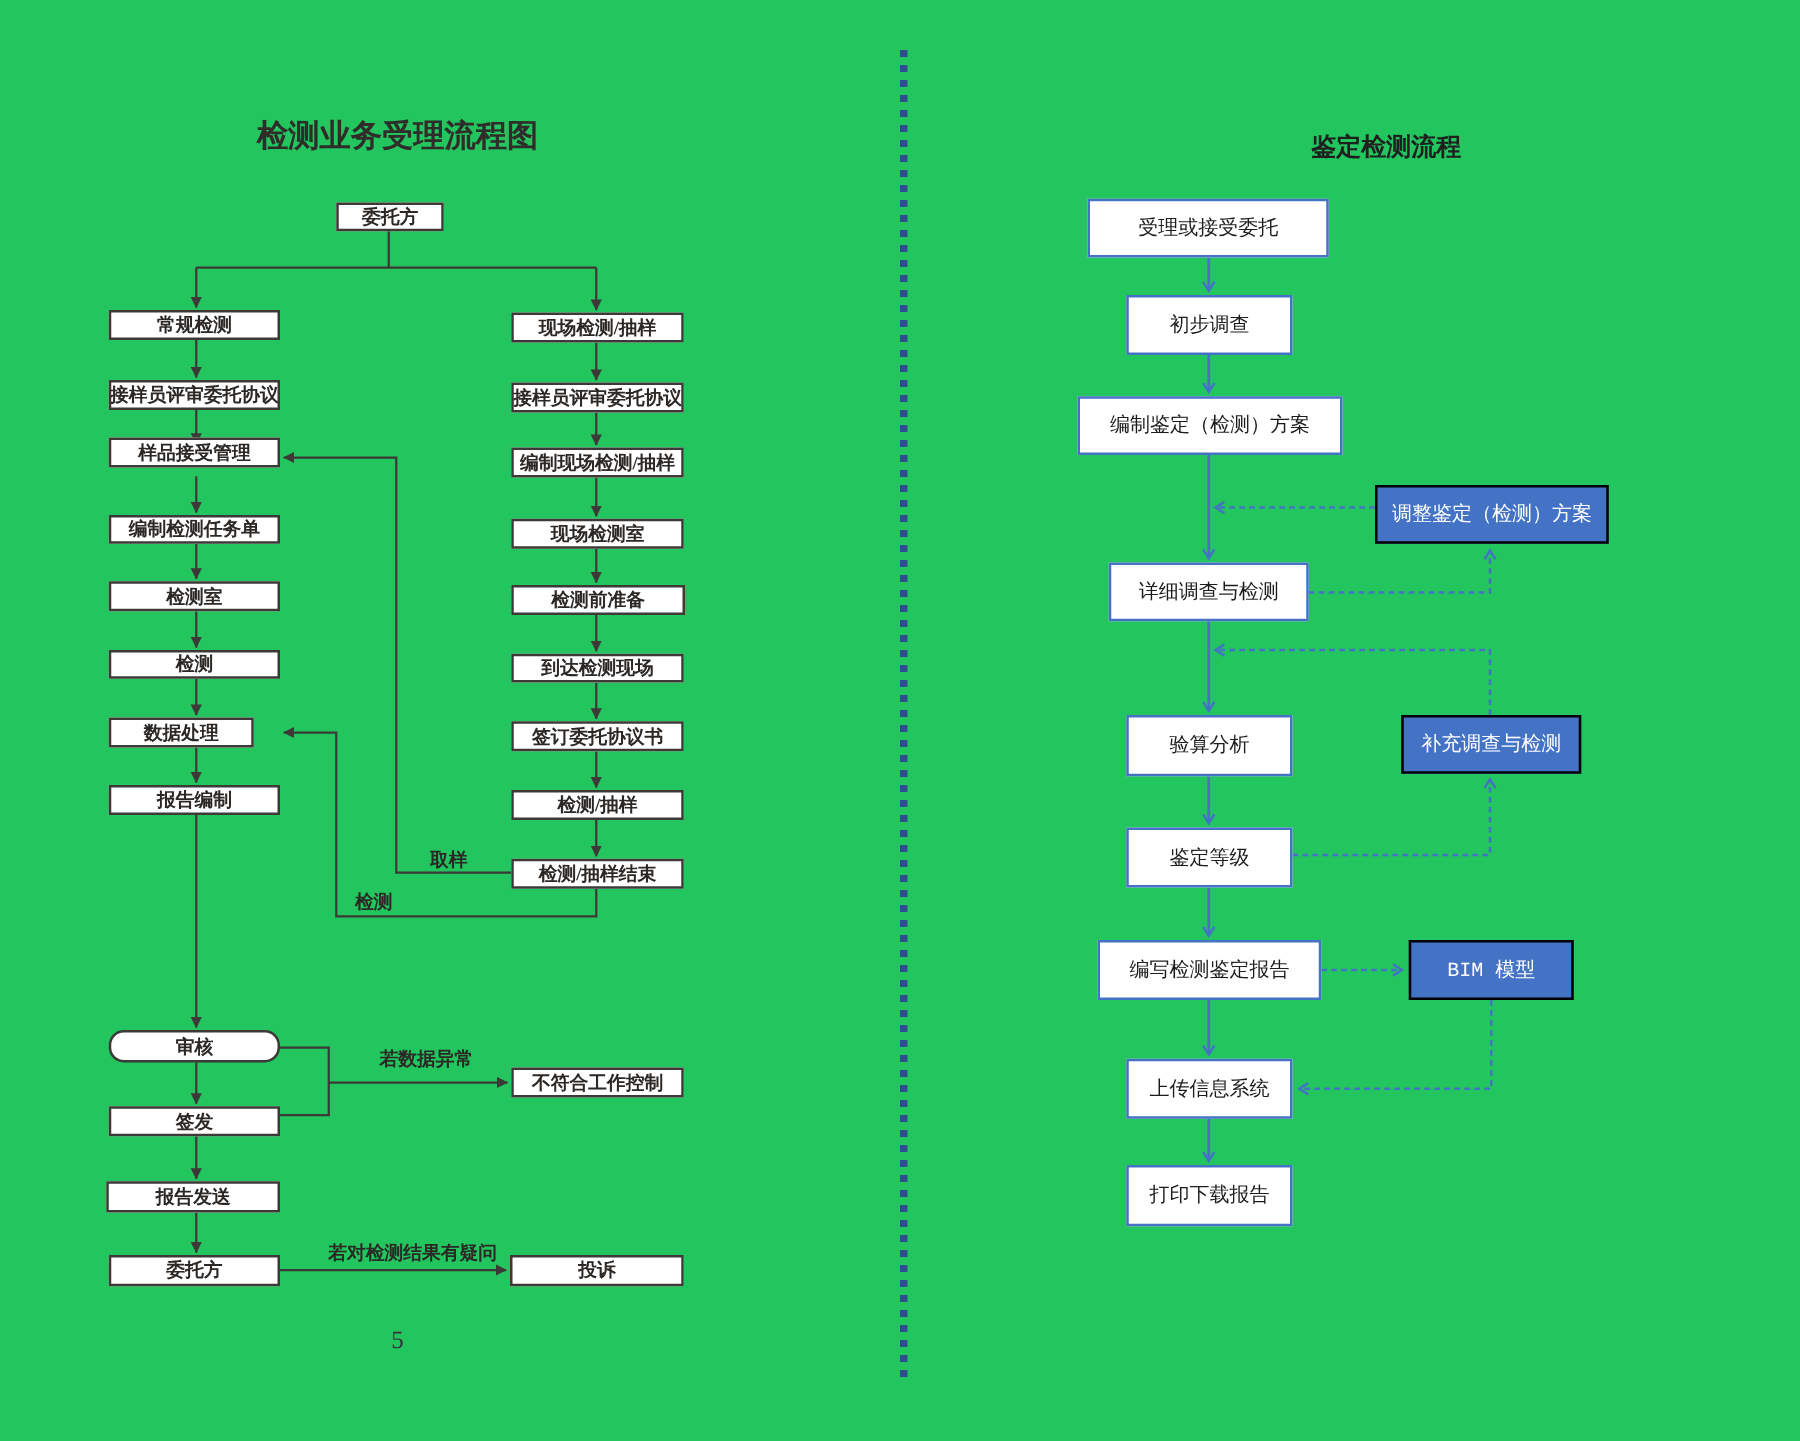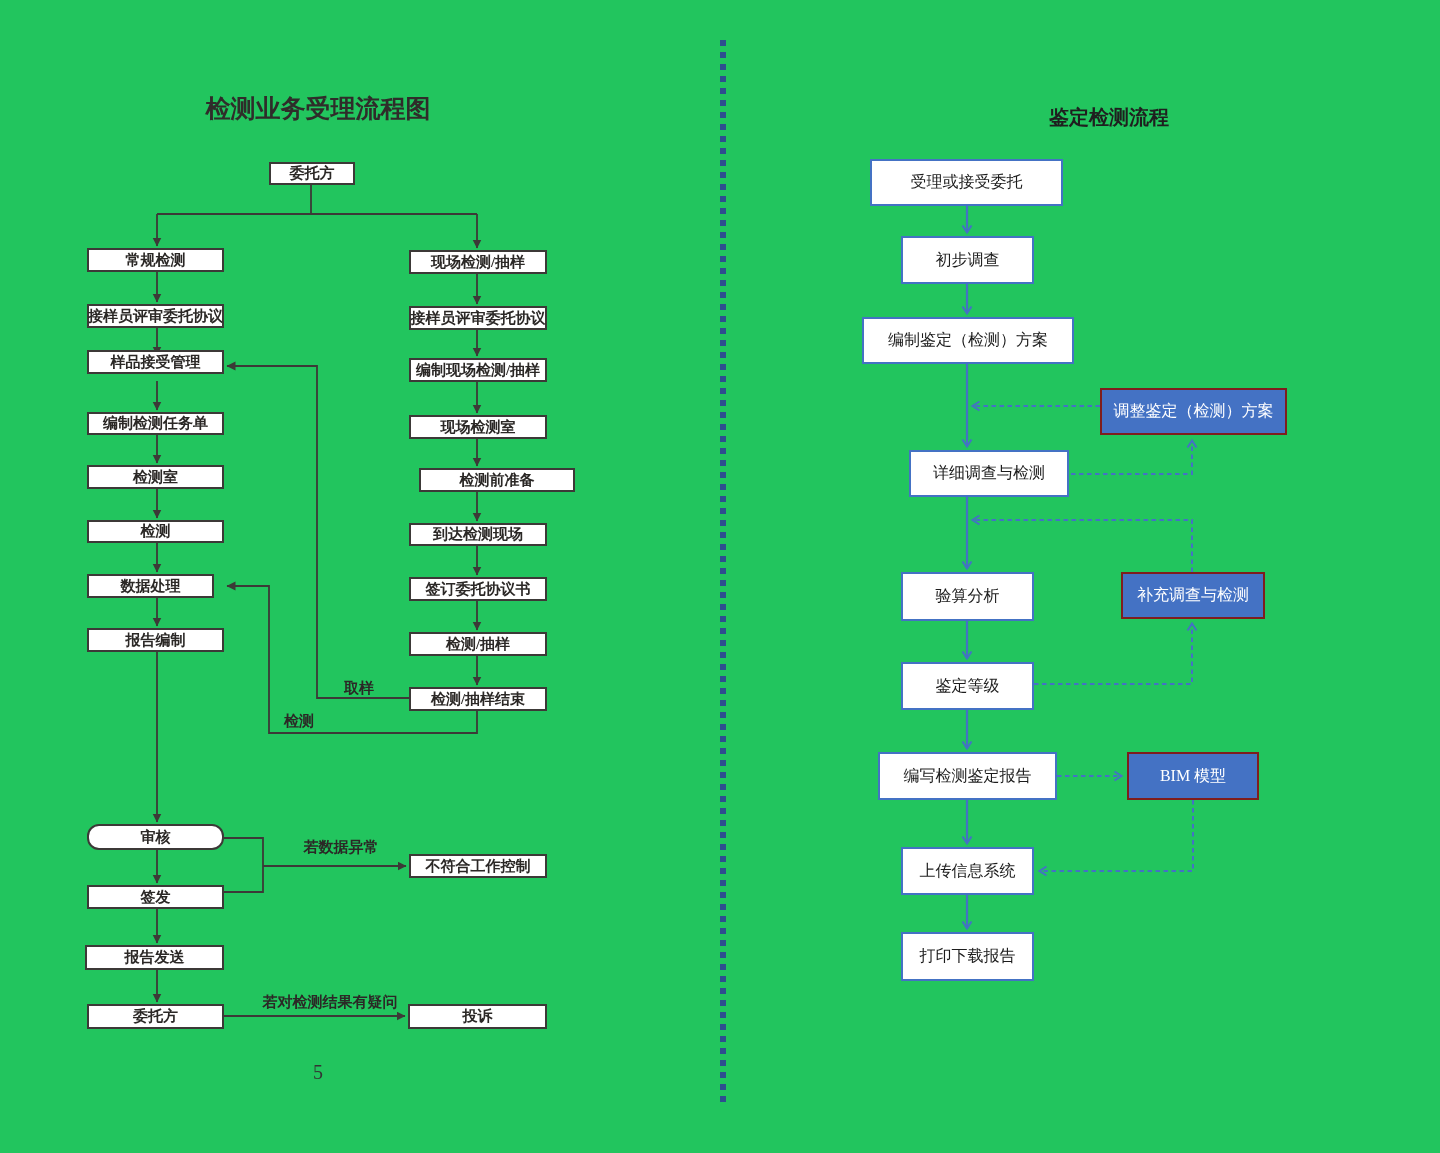--- a/index.html
+++ b/index.html
@@ -10,23 +10,23 @@
           font-weight:bold;font-size:25px;color:#2f2c2a;white-space:nowrap;z-index:2;}
   .rtitle{position:absolute;transform:translateX(-50%);font-family:"Liberation Sans",sans-serif;
           font-weight:bold;font-size:20px;color:#1f1f1f;white-space:nowrap;z-index:2;}
   .lbox{position:absolute;background:#ffffff;border:2px solid #3c3937;box-sizing:border-box;
         display:flex;align-items:center;justify-content:center;z-index:1;
         font-family:"Liberation Serif",serif;font-weight:bold;font-size:15px;color:#2b2826;
         white-space:nowrap;}
   .rbox{position:absolute;background:#ffffff;border:2px solid #4472c4;box-sizing:border-box;
         display:flex;align-items:center;justify-content:center;z-index:1;
         font-family:"Liberation Sans",sans-serif;font-size:16px;color:#1c1c1c;white-space:nowrap;}
-  .rfill{position:absolute;background:#4472c4;border:2px solid #7f1d1d;box-sizing:border-box;
+  .rfill{position:absolute;background:#4472c4;border:2px solid #000000;box-sizing:border-box;
         display:flex;align-items:center;justify-content:center;z-index:1;
-        font-family:Liberation Serif, serif;font-size:16px;color:#ffffff;white-space:nowrap;}
+        font-family:Liberation Mono, monospace;font-size:16px;color:#ffffff;white-space:nowrap;}
   .elabel{position:absolute;transform:translateX(-50%);z-index:2;
         font-family:"Liberation Serif",serif;font-weight:bold;font-size:15px;color:#2b2826;
         white-space:nowrap;}
   .pagenum{position:absolute;transform:translateX(-50%);z-index:2;
         font-family:"Liberation Serif",serif;font-size:20px;color:#333;}
   .divider{position:absolute;left:720px;top:40px;width:6px;height:1066px;z-index:1;
         background-image:repeating-linear-gradient(to bottom,#2e4e8f 0 6px,transparent 6px 12px);}
 </style>
 </head>
 <body>
@@ -107,53 +107,53 @@
   <div class="ltitle" style="left:318px;top:92px;">检测业务受理流程图</div>
 
   <div class="lbox" style="left:269px;top:162px;width:86px;height:23px;">委托方</div>
 
   <div class="lbox" style="left:87px;top:248px;width:137px;height:24px;">常规检测</div>
   <div class="lbox" style="left:87px;top:304px;width:137px;height:24px;">接样员评审委托协议</div>
   <div class="lbox" style="left:87px;top:350px;width:137px;height:24px;">样品接受管理</div>
   <div class="lbox" style="left:87px;top:412px;width:137px;height:23px;">编制检测任务单</div>
   <div class="lbox" style="left:87px;top:465px;width:137px;height:24px;">检测室</div>
   <div class="lbox" style="left:87px;top:520px;width:137px;height:23px;">检测</div>
-  <div class="lbox" style="left:87px;top:574px;width:127px;height:24px;">数据处理</div>
+  <div class="lbox" style="left:87px;top:574px;width:116px;height:24px;">数据处理</div>
   <div class="lbox" style="left:87px;top:628px;width:137px;height:24px;">报告编制</div>
   <div class="lbox" style="left:87px;top:824px;width:137px;height:26px;border-radius:12px;">审核</div>
   <div class="lbox" style="left:87px;top:885px;width:137px;height:24px;">签发</div>
   <div class="lbox" style="left:85px;top:945px;width:139px;height:25px;">报告发送</div>
   <div class="lbox" style="left:87px;top:1004px;width:137px;height:25px;">委托方</div>
 
   <div class="lbox" style="left:409px;top:250px;width:138px;height:24px;">现场检测/抽样</div>
   <div class="lbox" style="left:409px;top:306px;width:138px;height:24px;">接样员评审委托协议</div>
   <div class="lbox" style="left:409px;top:358px;width:138px;height:24px;">编制现场检测/抽样</div>
   <div class="lbox" style="left:409px;top:415px;width:138px;height:24px;">现场检测室</div>
-  <div class="lbox" style="left:419px;top:468px;width:156px;height:24px;font-family:Liberation Mono, monospace;">检测前准备</div>
+  <div class="lbox" style="left:409px;top:468px;width:139px;height:24px;font-family:Liberation Mono, monospace;">检测前准备</div>
   <div class="lbox" style="left:409px;top:523px;width:138px;height:23px;">到达检测现场</div>
   <div class="lbox" style="left:409px;top:577px;width:138px;height:24px;">签订委托协议书</div>
   <div class="lbox" style="left:409px;top:632px;width:138px;height:24px;">检测/抽样</div>
   <div class="lbox" style="left:409px;top:687px;width:138px;height:24px;">检测/抽样结束</div>
 
   <div class="lbox" style="left:409px;top:854px;width:138px;height:24px;">不符合工作控制</div>
   <div class="lbox" style="left:408px;top:1004px;width:139px;height:25px;">投诉</div>
 
   <div class="elabel" style="left:359px;top:679px;">取样</div>
   <div class="elabel" style="left:299px;top:712px;">检测</div>
   <div class="elabel" style="left:341px;top:838px;text-align:right;">若数据异常</div>
   <div class="elabel" style="left:330px;top:993px;">若对检测结果有疑问</div>
 
   <div class="pagenum" style="left:318px;top:1061px;">5</div>
 
   <div class="rtitle" style="left:1109px;top:104px;">鉴定检测流程</div>
 
   <div class="rbox" style="left:870px;top:159px;width:193px;height:47px;">受理或接受委托</div>
   <div class="rbox" style="left:901px;top:236px;width:133px;height:48px;">初步调查</div>
   <div class="rbox" style="left:862px;top:317px;width:212px;height:47px;">编制鉴定（检测）方案</div>
-  <div class="rbox" style="left:887px;top:450px;width:160px;height:47px;margin-left:22px;">详细调查与检测</div>
+  <div class="rbox" style="left:887px;top:450px;width:160px;height:47px;">详细调查与检测</div>
   <div class="rbox" style="left:901px;top:572px;width:133px;height:49px;">验算分析</div>
   <div class="rbox" style="left:901px;top:662px;width:133px;height:48px;">鉴定等级</div>
   <div class="rbox" style="left:878px;top:752px;width:179px;height:48px;">编写检测鉴定报告</div>
   <div class="rbox" style="left:901px;top:847px;width:133px;height:48px;">上传信息系统</div>
   <div class="rbox" style="left:901px;top:932px;width:133px;height:49px;">打印下载报告</div>
 
   <div class="rfill" style="left:1100px;top:388px;width:187px;height:47px;">调整鉴定（检测）方案</div>
   <div class="rfill" style="left:1121px;top:572px;width:144px;height:47px;">补充调查与检测</div>
   <div class="rfill" style="left:1127px;top:752px;width:132px;height:48px;">BIM 模型</div>
 

